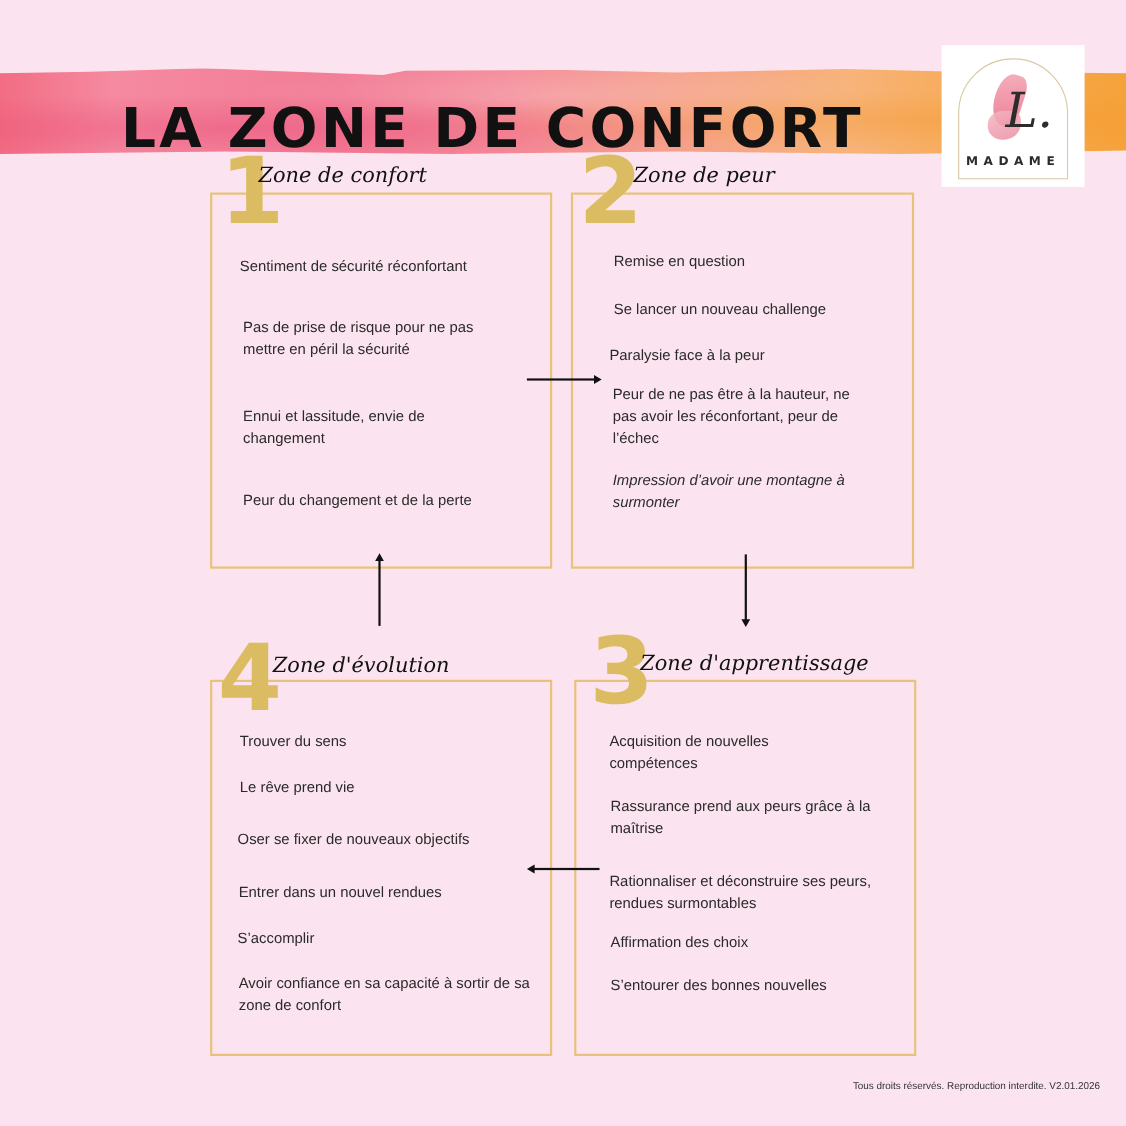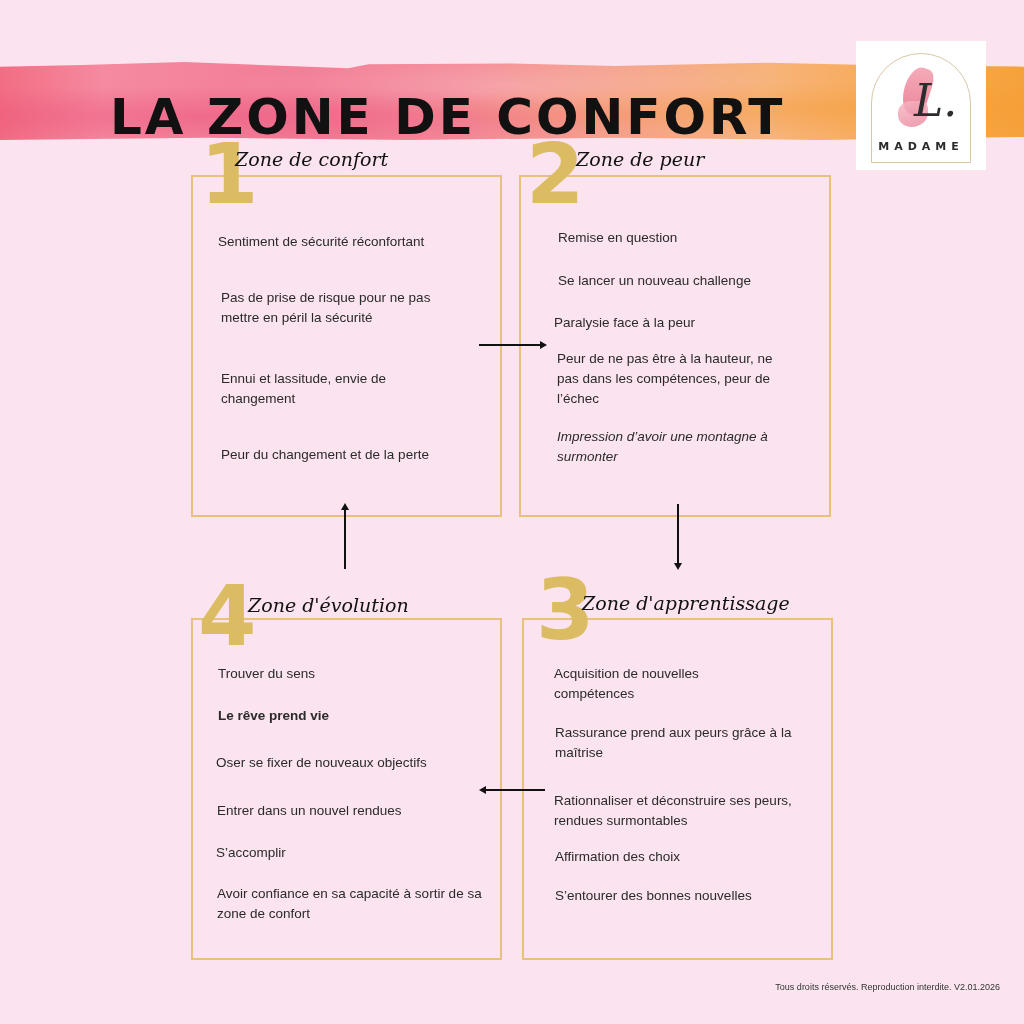--- a/index.html
+++ b/index.html
@@ -97,37 +97,37 @@
 <div class="item" style="left:221px;top:288px;width:240px;">Pas de prise de risque pour ne pas mettre en péril la sécurité</div>
 <div class="item" style="left:221px;top:369px;width:200px;">Ennui et lassitude, envie de changement</div>
 <div class="item" style="left:221px;top:445px;width:270px;">Peur du changement et de la perte</div>
 
 <div class="box" style="left:519px;top:175px;width:312px;height:342px;"></div>
 <div class="num" style="left:526px;top:132px;">2</div>
 <div class="zone-title" style="left:576px;top:148px;">Zone de peur</div>
 <div class="item" style="left:558px;top:228px;width:260px;">Remise en question</div>
 <div class="item" style="left:558px;top:271px;width:260px;">Se lancer un nouveau challenge</div>
 <div class="item" style="left:554px;top:313px;width:260px;">Paralysie face à la peur</div>
-<div class="item" style="left:557px;top:349px;width:240px;">Peur de ne pas être à la hauteur, ne pas dans les compétences, peur de l’échec</div>
+<div class="item" style="left:557px;top:349px;width:240px;">Peur de ne pas être à la hauteur, ne pas avoir les réconfortant, peur de l’échec</div>
 <div class="item" style="left:557px;top:427px;width:240px;font-style:italic;">Impression d’avoir une montagne à surmonter</div>
 
 <div class="box" style="left:522px;top:618px;width:311px;height:342px;"></div>
 <div class="num" style="left:536px;top:568px;">3</div>
 <div class="zone-title" style="left:582px;top:592px;">Zone d'apprentissage</div>
 <div class="item" style="left:554px;top:664px;width:170px;">Acquisition de nouvelles compétences</div>
 <div class="item" style="left:555px;top:723px;width:240px;">Rassurance prend aux peurs grâce à la maîtrise</div>
 <div class="item" style="left:554px;top:791px;width:240px;">Rationnaliser et déconstruire ses peurs, rendues surmontables</div>
 <div class="item" style="left:555px;top:847px;width:260px;">Affirmation des choix</div>
 <div class="item" style="left:555px;top:886px;width:260px;">S’entourer des bonnes nouvelles</div>
 
 <div class="box" style="left:191px;top:618px;width:311px;height:342px;"></div>
 <div class="num" style="left:198px;top:574px;">4</div>
 <div class="zone-title" style="left:248px;top:594px;">Zone d'évolution</div>
 <div class="item" style="left:218px;top:664px;width:260px;">Trouver du sens</div>
-<div class="item" style="left:218px;top:706px;width:260px;font-weight:bold;">Le rêve prend vie</div>
+<div class="item" style="left:218px;top:706px;width:260px;">Le rêve prend vie</div>
 <div class="item" style="left:216px;top:753px;width:270px;">Oser se fixer de nouveaux objectifs</div>
 <div class="item" style="left:217px;top:801px;width:270px;">Entrer dans un nouvel rendues</div>
 <div class="item" style="left:216px;top:843px;width:260px;">S’accomplir</div>
 <div class="item" style="left:217px;top:884px;width:265px;">Avoir confiance en sa capacité à sortir de sa zone de confort</div>
 
 <div>
   <div class="arrow-h" style="left:479px;top:344px;width:63px;"></div>
   <div class="head-r" style="left:540px;top:341px;"></div>
 </div>
 <div>

